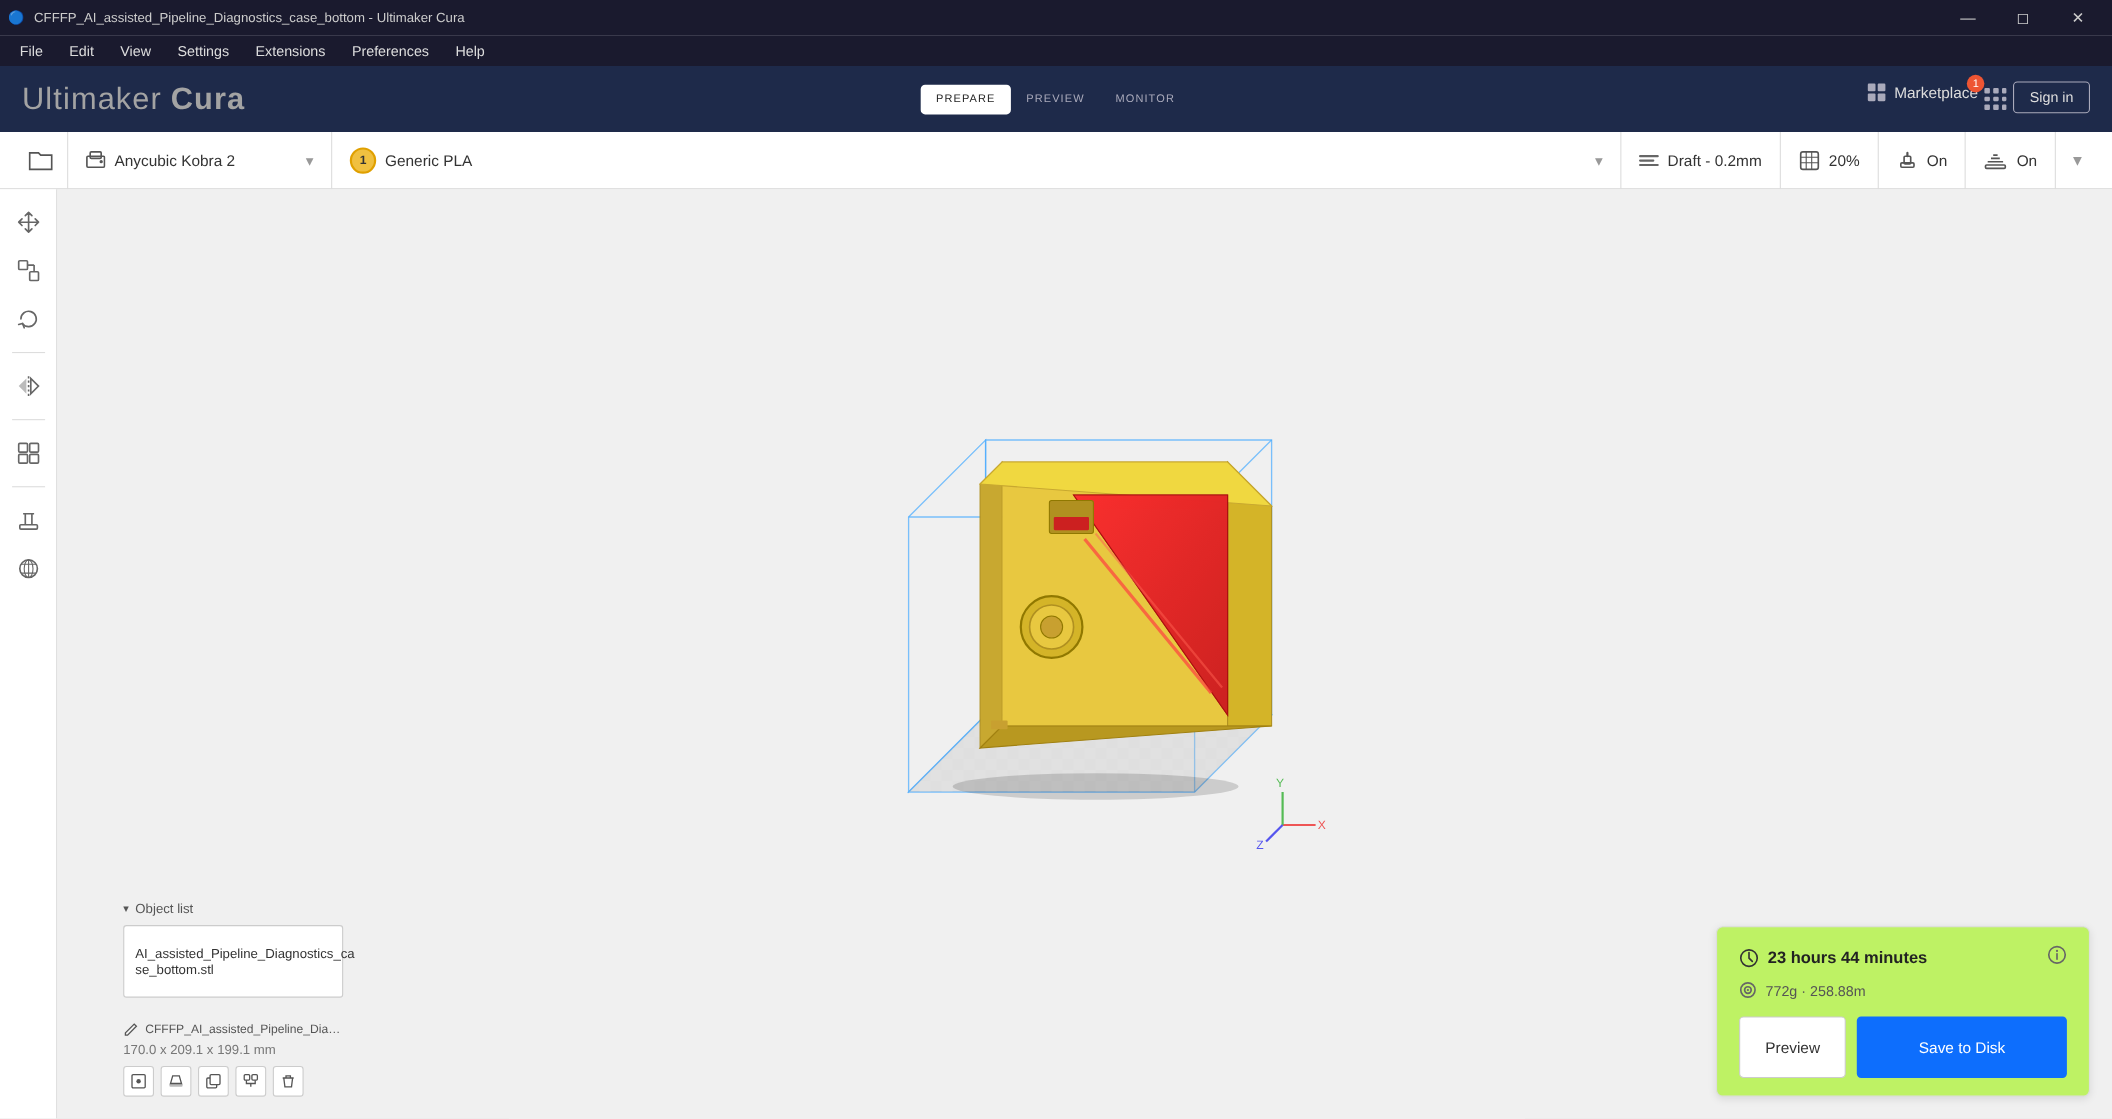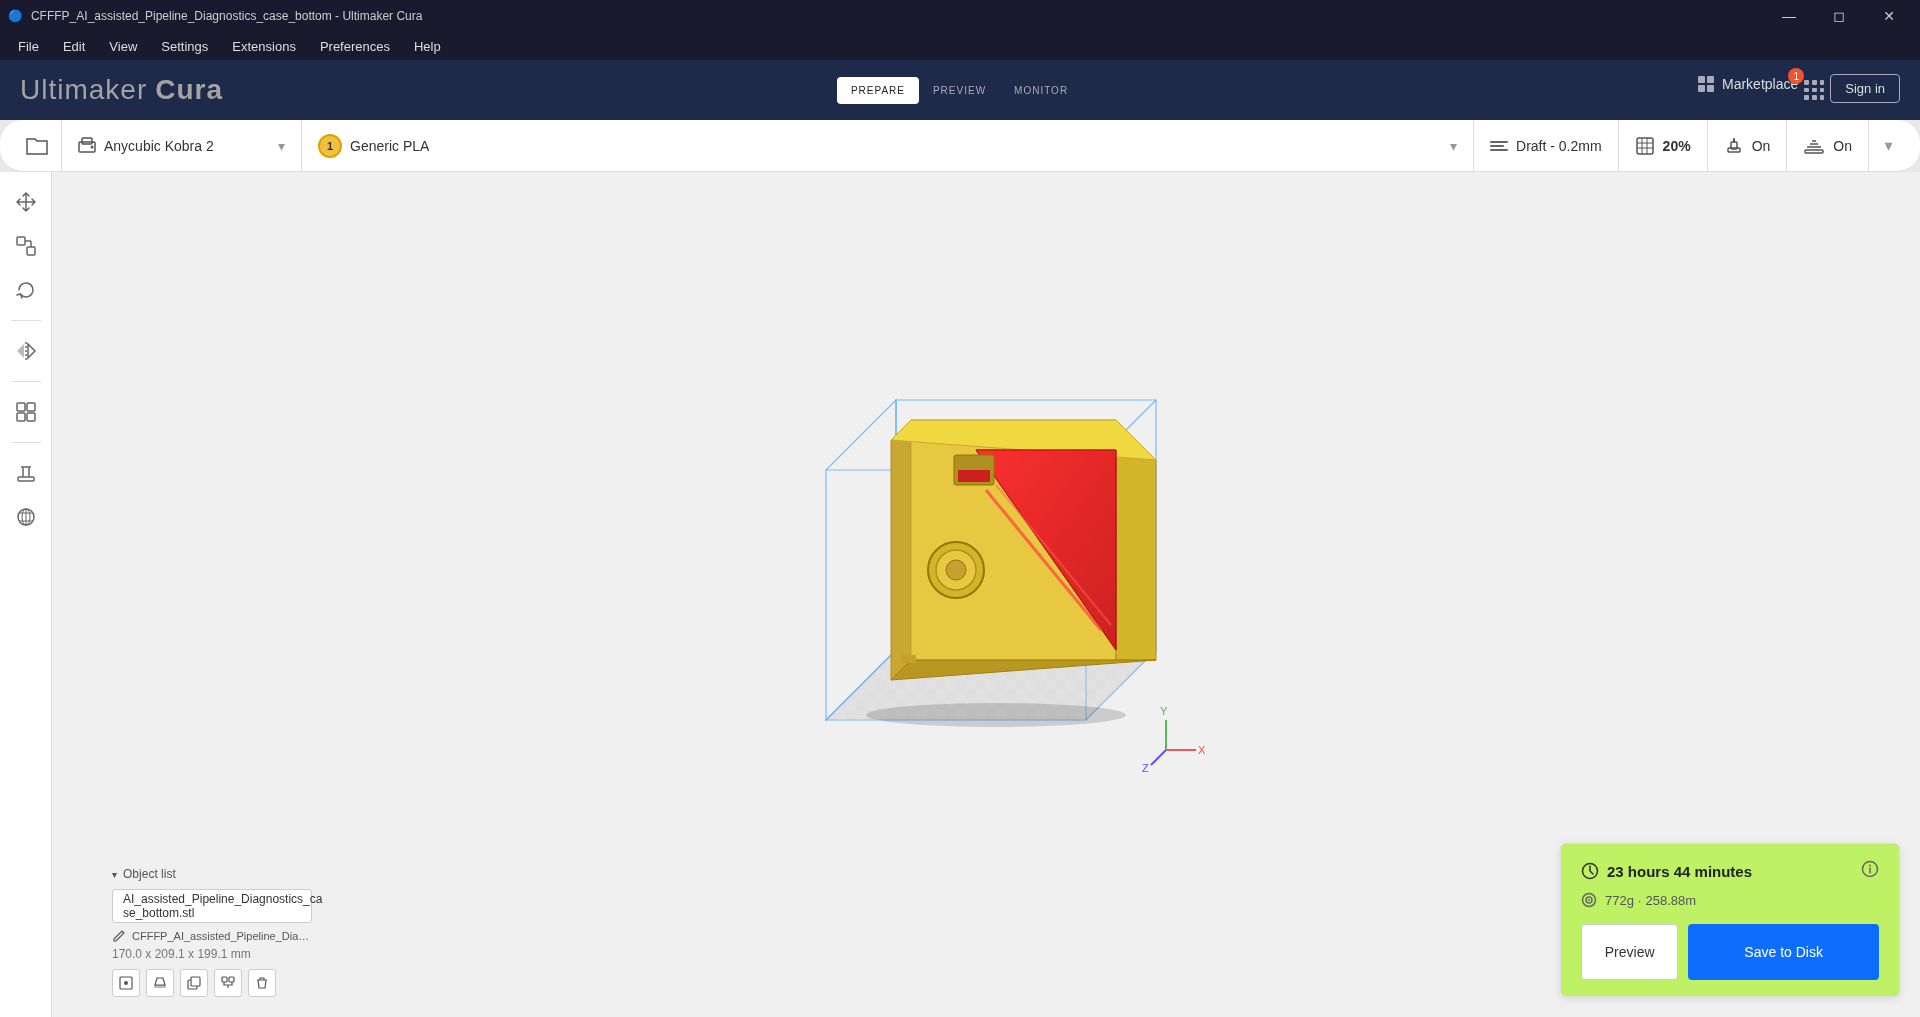--- a/index.html
+++ b/index.html
@@ -107,21 +107,20 @@
 
     
     #toolbar {
       height: 52px;
       background: white;
       display: flex;
       align-items: center;
       padding: 0 12px;
       border-bottom: 1px solid #ddd;
       gap: 0;
-      border-radius: 23px;
     }
     .toolbar-folder-btn {
       width: 50px; height: 52px;
       display: flex; align-items: center; justify-content: center;
       border-right: 1px solid #ddd;
       cursor: pointer;
     }
     .printer-selector {
       display: flex; align-items: center;
       padding: 0 16px;
@@ -168,21 +167,21 @@
     }
     .profile-icon span:nth-child(1) { width: 18px; }
     .profile-icon span:nth-child(2) { width: 14px; }
     .profile-icon span:nth-child(3) { width: 18px; }
 
     .toolbar-right { display: flex; align-items: center; }
     .infill-section {
       display: flex; align-items: center;
       padding: 0 16px; gap: 8px;
       height: 52px; border-right: 1px solid #ddd;
-      font-size: 14px; color: #333; font-weight: bold;
+      font-size: 14px; color: #333;
     }
     .support-section {
       display: flex; align-items: center;
       padding: 0 16px; gap: 8px;
       height: 52px; border-right: 1px solid #ddd;
       font-size: 14px; color: #333;
     }
     .adhesion-section {
       display: flex; align-items: center;
       padding: 0 16px; gap: 8px;
@@ -242,25 +241,25 @@
       background: transparent;
       font-size: 12px;
     }
     .object-list-header {
       display: flex; align-items: center; gap: 6px;
       color: #555; margin-bottom: 8px; cursor: pointer;
     }
     .object-file-item {
       background: white;
       border: 1px solid #ccc;
-      padding: 2px 10px;
+      padding: 18px 10px;
       border-radius: 3px;
       font-size: 12px;
       color: #333;
-      margin-bottom: 6px;
+      margin-bottom: 22px;
       width: 200px;
     }
     .object-name-edit {
       display: flex; align-items: center; gap: 6px;
       color: #555; margin-bottom: 4px; cursor: pointer;
       font-size: 12px;
     }
     .object-dimensions {
       color: #777; font-size: 12px; margin-bottom: 8px;
     }

